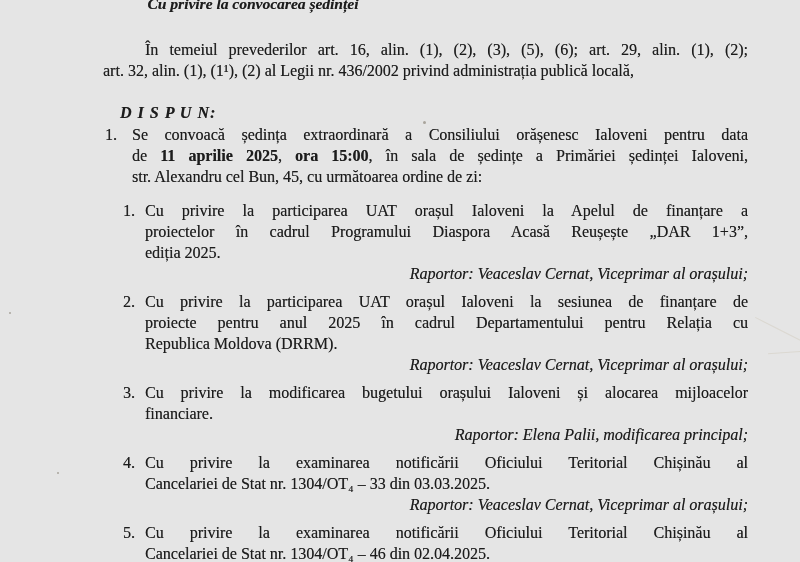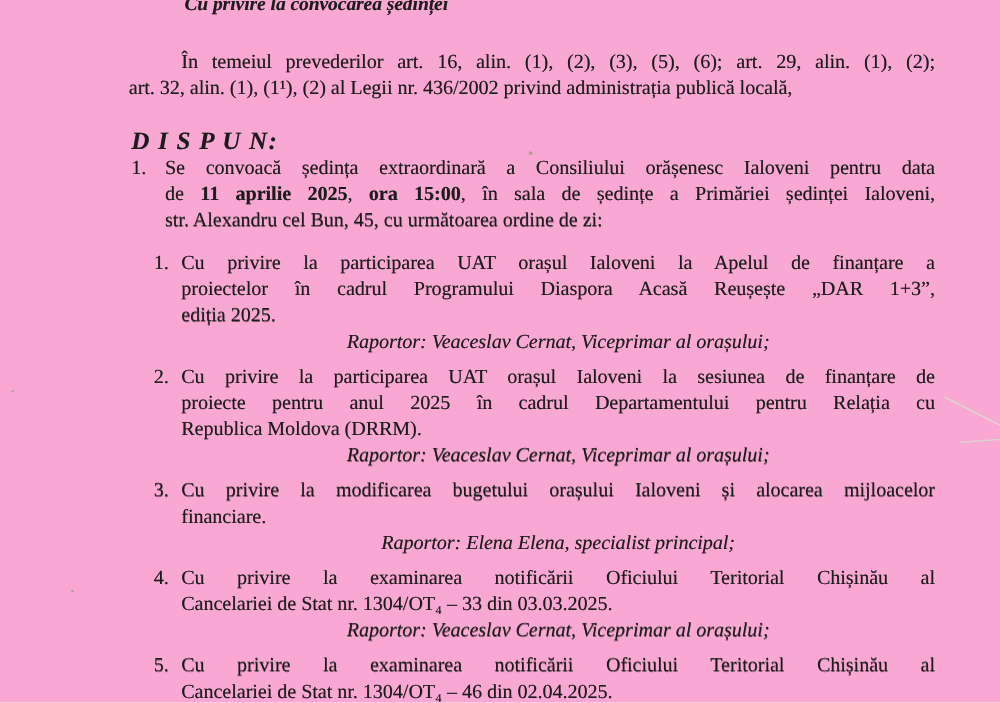--- a/index.html
+++ b/index.html
@@ -1,20 +1,20 @@
 <!DOCTYPE html>
 <html><head>
 <meta charset="utf-8">
 <style>
   html, body { margin: 0; padding: 0; }
   .page {
     position: relative;
     width: 800px;
     height: 562px;
-    background: #f9a8d4;
+    background: #e5e5e5;
     overflow: hidden;
     font-family: "Liberation Serif", "DejaVu Serif", serif;
     color: #1c1c1c;
     font-size: 16px;
     text-shadow: 0.2px 0.2px 0.35px rgba(25,25,25,0.55);
   }
   .content { position: absolute; left: 103px; top: 0; width: 645px; }
 
   .heading {
     width: 300px;
@@ -28,38 +28,38 @@
   .h-cut { margin-top: -7px; }
 
   .preamble { margin-top: 13px; line-height: 21px; }
   .indent { text-indent: 42px; margin-top: 24px; }
 
   .jline { text-align: justify; text-align-last: justify; }
   .lline { text-align: left; }
 
   .dispun {
     margin-top: 21px;
-    margin-left: 2px;
+    margin-left: 17px;
     font-weight: bold;
     font-style: italic;
-    font-size: 20px;
+    font-size: 16px;
     line-height: 22px;
     letter-spacing: 1px;
   }
 
   .main-item { display: flex; margin-left: 2px; line-height: 21px; }
   .main-item .num { flex: none; width: 27px; }
   .mtext { flex: 1; min-width: 0; }
 
   .agenda { margin-top: 13px; margin-left: 20px; }
   .a-item { display: flex; line-height: 21px; margin-bottom: 7px; }
   .a-item .num { flex: none; width: 22px; }
   .atext { flex: 1; min-width: 0; }
 
-  .raportor { font-style: italic; text-align: center; }
+  .raportor { font-style: italic; text-align: right; }
   .bi { font-weight: bold; }
 
   .crease { position: absolute; background: #dbd8d1; height: 1px; }
   .crease-1 { left: 752px; top: 330px; width: 58px; transform: rotate(27deg); }
   .crease-2 { left: 768px; top: 352px; width: 38px; transform: rotate(-4deg); }
   .speck { position: absolute; border-radius: 50%; background: #a9a49c; }
   .speck-1 { left: 423px; top: 121px; width: 3px; height: 3px; }
   .speck-2 { left: 9px;   top: 312px; width: 2px; height: 2px; }
   .speck-3 { left: 57px;  top: 472px; width: 2px; height: 2px; }
   .speck-4 { left: 523px; top: 231px; width: 2px; height: 2px; }
@@ -118,21 +118,21 @@
           <div class="lline">Republica Moldova (DRRM).</div>
           <div class="raportor">Raportor: Veaceslav Cernat, Viceprimar al orașului;</div>
         </div>
       </div>
 
       <div class="a-item">
         <span class="num">3.</span>
         <div class="atext">
           <div class="jline">Cu privire la modificarea bugetului orașului Ialoveni și alocarea mijloacelor</div>
           <div class="lline">financiare.</div>
-          <div class="raportor">Raportor: Elena Elena, specialist principal;</div>
+          <div class="raportor">Raportor: Elena Palii, modificarea principal;</div>
         </div>
       </div>
 
       <div class="a-item">
         <span class="num">4.</span>
         <div class="atext">
           <div class="jline">Cu privire la examinarea notificării Oficiului Teritorial Chișinău al</div>
           <div class="lline">Cancelariei de Stat nr. 1304/OT₄ – 33 din 03.03.2025.</div>
           <div class="raportor">Raportor: Veaceslav Cernat, Viceprimar al orașului;</div>
         </div>

